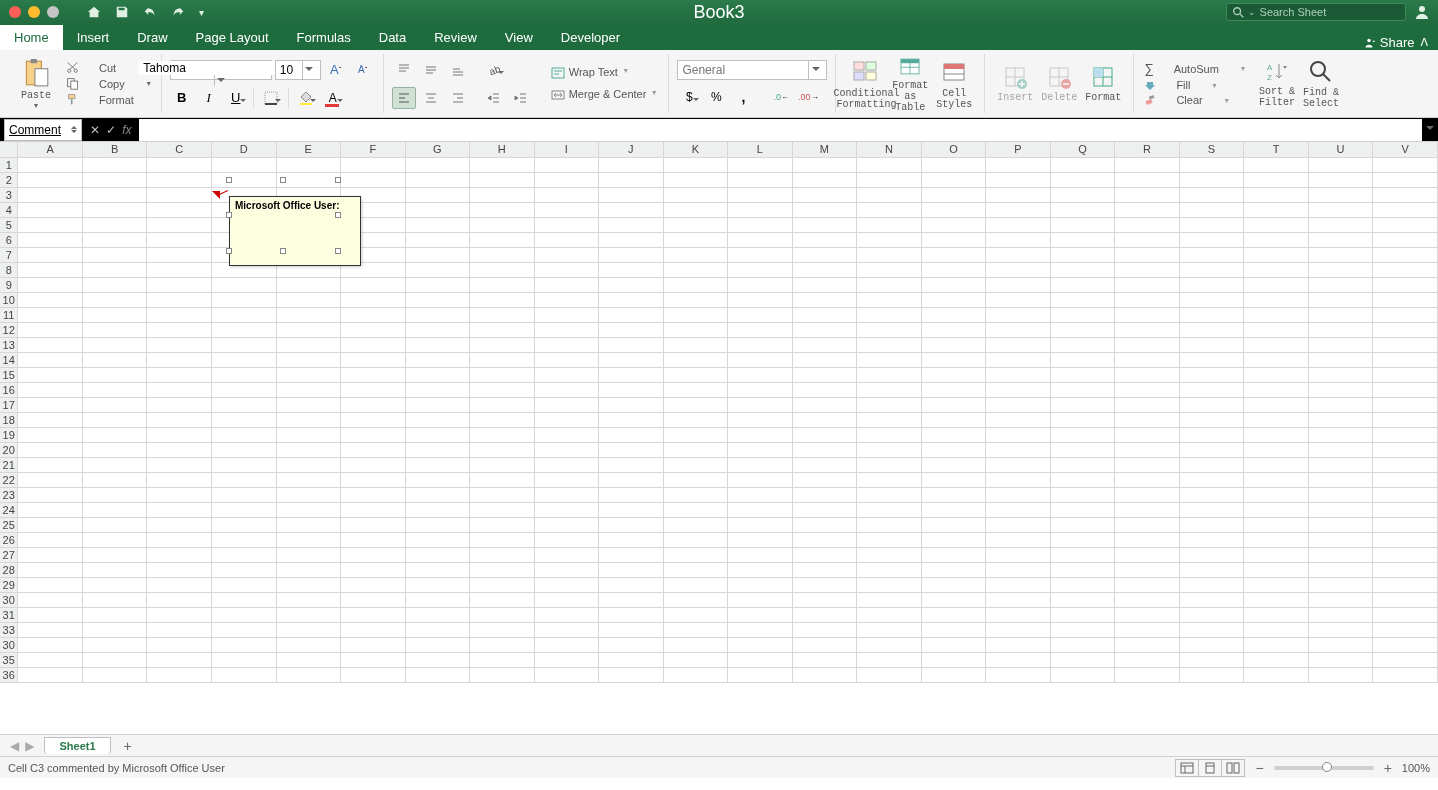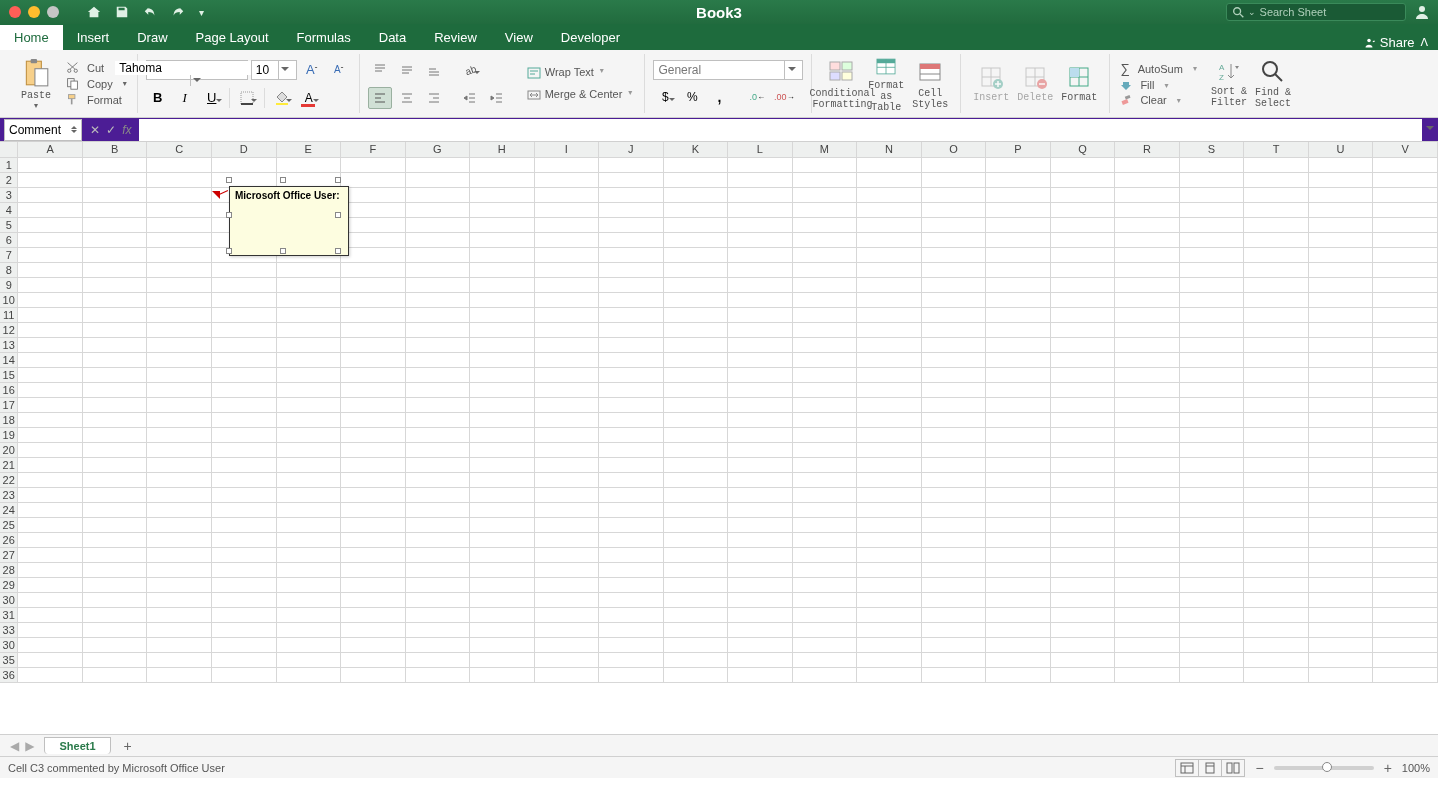--- a/index.html
+++ b/index.html
@@ -5,54 +5,54 @@
 * { margin: 0; padding: 0; box-sizing: border-box; font-family: -apple-system, "Helvetica Neue", Arial, sans-serif; }
 body { width: 1438px; height: 790px; overflow: hidden; background: #fff; font-size: 12px; }
 
 
 .titlebar { height: 24px; background: linear-gradient(#2a7a4a, #216b3e); display: flex; align-items: center; color: #fff; position: relative; }
 .traffic { display: flex; gap: 7px; margin-left: 9px; }
 .dot { width: 12px; height: 12px; border-radius: 50%; }
 .dot.r { background: #ff5f57; } .dot.y { background: #ffbd2e; } .dot.g { background: #c5c5c5; }
 .qat { display: flex; align-items: center; gap: 14px; margin-left: 28px; color: #e0f0e5; }
 .qat svg { fill: #e0f0e5; }
-.title { position: absolute; left: 50%; transform: translateX(-50%); font-size: 15px; font-weight: bold; }
+.title { position: absolute; left: 50%; transform: translateX(-50%); font-size: 18px; }
 .tb-right { margin-left: auto; display: flex; align-items: center; gap: 8px; margin-right: 8px; }
 .search-box { background: #1a5a35; border: 1px solid #3a8a5a; border-radius: 3px; width: 180px; height: 18px; display: flex; align-items: center; padding: 0 6px; color: #b0d0bb; font-size: 11px; gap: 4px; }
 .search-box svg { fill: #b0d0bb; }
 
 
 .tabs-row { height: 26px; background: #1e6b3d; display: flex; align-items: flex-end; color: #fff; position: relative; }
 .tabs-row .tab { padding: 5px 14px; font-size: 13px; cursor: pointer; }
 .tabs-row .tab.active { background: #fff; color: #1e6b3d; }
 .tabs-right { margin-left: auto; display: flex; align-items: center; gap: 6px; margin-right: 10px; color: #fff; font-size: 13px; }
 
 
 .ribbon { height: 68px; background: #f5f5f5; border-bottom: 1px solid #d0d0d0; display: flex; padding: 4px 6px; gap: 0; }
 .group { display: flex; align-items: center; padding: 0 8px; border-right: 1px solid #dcdcdc; }
 .group:last-child { border-right: none; }
 .big-btn { display: flex; flex-direction: column; align-items: center; justify-content: center; width: 44px; height: 58px; font-size: 10px; color: #555; cursor: pointer; }
 .big-btn .lbl { margin-top: 2px; line-height: 1.1; text-align: center; font-family: Liberation Mono, monospace; }
 .big-btn.disabled { opacity: .5; }
 .small-stack { display: flex; flex-direction: column; gap: 1px; }
-.small-item { display: flex; align-items: center; gap: 8px; font-size: 11px; color: #555; padding: 1px 2px; cursor: pointer; }
+.small-item { display: flex; align-items: center; gap: 20px; font-size: 11px; color: #555; padding: 1px 2px; cursor: pointer; }
 .small-item svg { fill: #6a6a6a; }
 .fontbox { display: flex; align-items: center; background: #fff; border: 1px solid #bfbfbf; height: 20px; font-size: 12px; }
 .fontbox input { border: none; outline: none; padding: 0 4px; font-size: 12px; }
 .drop-arrow { width: 14px; display: flex; align-items: center; justify-content: center; border-left: 1px solid #bfbfbf; height: 100%; }
 .drop-arrow::after { content: ""; border: 4px solid transparent; border-top-color: #666; margin-top: 3px; }
 .row { display: flex; align-items: center; gap: 3px; }
 .tool { width: 24px; height: 22px; display: flex; align-items: center; justify-content: center; cursor: pointer; border-radius: 2px; position: relative; }
 .tool.split::after { content: ""; position: absolute; right: 2px; bottom: 4px; border: 3px solid transparent; border-top-color: #666; }
 .tool.active { background: #d0e0d5; border: 1px solid #9ab0a0; }
 .lbl-btn { display: flex; align-items: flex-start; gap: 4px; font-size: 11px; color: #555; padding: 1px 4px; cursor: pointer; }
 .col { display: flex; flex-direction: column; gap: 6px; }
 
 
-.fx-bar { height: 24px; background: #4c1d95; border-bottom: 1px solid #d0d0d0; display: flex; align-items: center; position: relative; }
+.fx-bar { height: 24px; background: #000000; border-bottom: 1px solid #d0d0d0; display: flex; align-items: center; position: relative; text-decoration: underline; }
 .name-box { width: 78px; height: 22px; border: 1px solid #bfbfbf; margin-left: 4px; display: flex; align-items: center; padding: 0 4px; font-size: 12px; background: #fff; }
 .name-box .stepper { margin-left: auto; display: flex; flex-direction: column; }
 .name-box .stepper span { width: 0; height: 0; border: 3px solid transparent; }
 .name-box .stepper .up { border-bottom-color: #666; margin-bottom: 1px; }
 .name-box .stepper .dn { border-top-color: #666; }
 .fx-tools { display: flex; align-items: center; gap: 6px; margin: 0 8px; color: #999; }
 .fx-input { flex: 1; height: 22px; border: none; outline: none; padding: 0 4px; font-size: 12px; }
 .fx-expand { width: 16px; display: flex; align-items: center; justify-content: center; }
 .fx-expand::after { content: ""; border: 4px solid transparent; border-top-color: #666; }
 
@@ -1395,21 +1395,21 @@
           <td></td>
           <td></td>
           <td></td>
         </tr>
       </tbody>
     </table>
 
   <div class="comment-marker" style="left:212px; top:49px;"></div>
   <div class="conn-line" style="left:217px; top:53px; width:12px; transform:rotate(-25deg);"></div>
 
-  <div class="comment-box" style="left:229px; top:44px; width:120px; height:70px;">
+  <div class="comment-box" style="left:229px; top:54px; width:132px; height:70px;">
     <span>Microsoft Office User:</span>
     <div style="font-weight:normal;"></div>
   </div>
   <div class="sel-handles">
     <div class="h" style="left:226px;top:35px;"></div>
     <div class="h" style="left:280px;top:35px;"></div>
     <div class="h" style="left:335px;top:35px;"></div>
     <div class="h" style="left:226px;top:70px;"></div>
     <div class="h" style="left:335px;top:70px;"></div>
     <div class="h" style="left:226px;top:106px;"></div>

